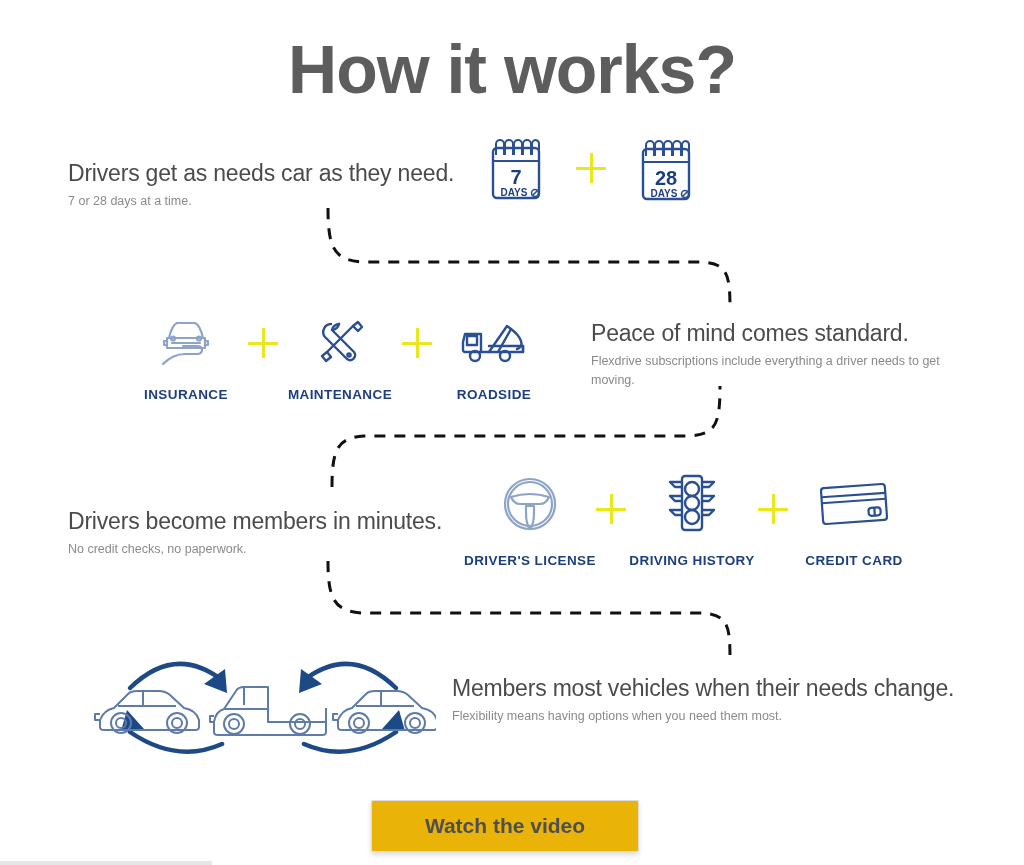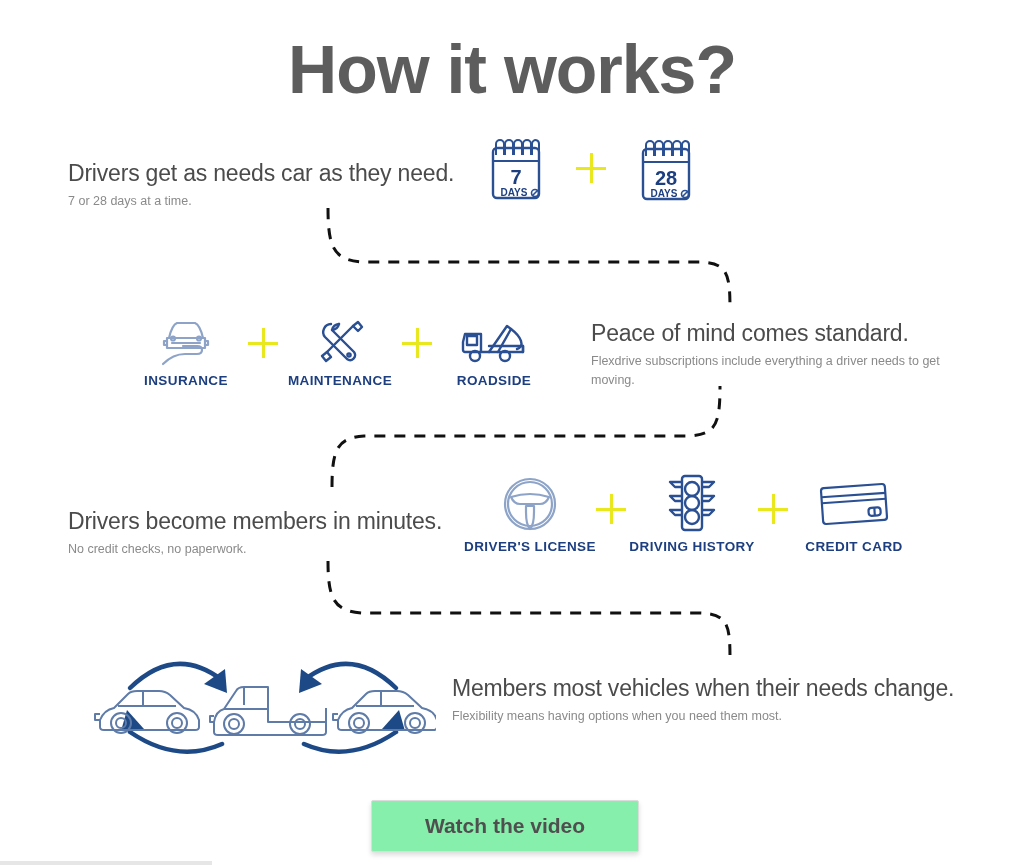--- a/index.html
+++ b/index.html
@@ -69,21 +69,21 @@
   #row4-text { left: 452px; top: 675px; }
 
   
   .icon-block {
     display: flex; flex-direction: column; align-items: center;
     width: 104px;
   }
   .icon-block.wide { width: 132px; }
   .icon-art { height: 58px; display: flex; align-items: flex-end; justify-content: center; }
   .icon-label {
-    margin-top: 3px;
+    margin-top: 17px;
     font-size: 13.5px;
     font-weight: bold;
     color: #1d3f80;
     letter-spacing: 0.4px;
     white-space: nowrap;
   }
   .plus {
     position: relative;
     width: 30px; height: 30px;
     flex: 0 0 auto;
@@ -98,21 +98,21 @@
   .plus-row1 { margin: 0 2px; }
 
   
   .connector { position: absolute; pointer-events: none; }
 
   
   .watch-btn {
     position: absolute;
     left: 371px; top: 800px;
     width: 268px; height: 52px;
-    background: #86efac;
+    background: #eab308;
     border: 1px solid #dcdcdc;
     border-radius: 2px;
     box-shadow: 0 3px 5px rgba(0,0,0,0.14);
     font-family: "Liberation Sans", sans-serif;
     font-size: 21px;
     font-weight: bold;
     color: #4f4f4f;
     cursor: pointer;
     display: flex; align-items: center; justify-content: center;
   }

